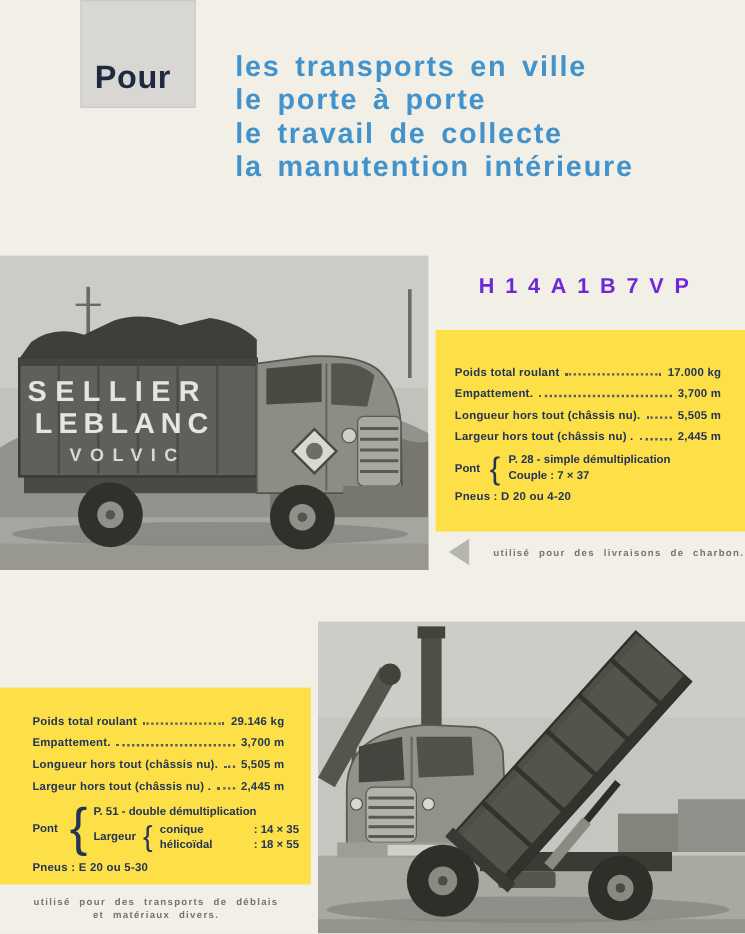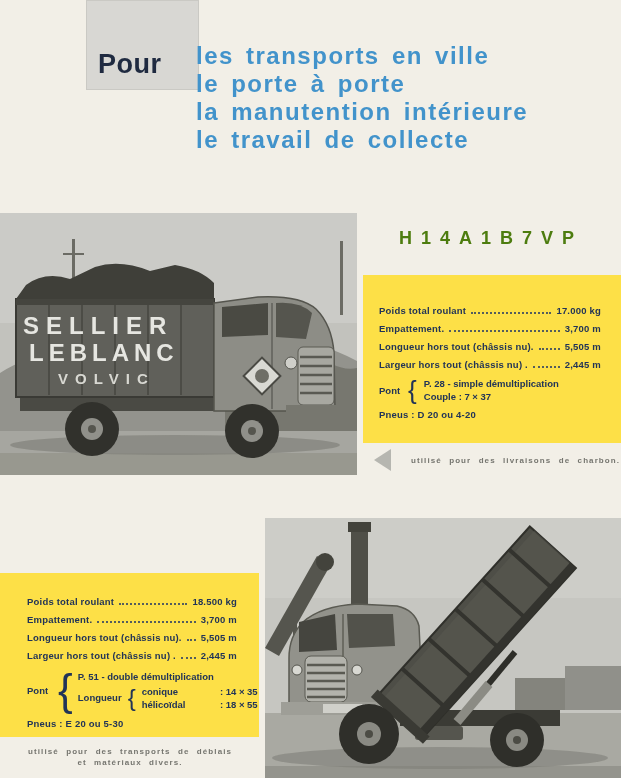--- a/index.html
+++ b/index.html
@@ -3,34 +3,34 @@
 <meta charset="utf-8">
 <style>
   html,body { margin:0; padding:0; background:#e8e6df; }
   .page {
     position:relative; width:621px; height:778px; overflow:hidden;
     background:#f2efe7;
     font-family:"Liberation Sans", sans-serif;
   }
   
   .pour-box {
-    position:absolute; left:86px; top:0; width:113px; height:90px;
+    position:absolute; left:67px; top:0; width:96px; height:90px;
     background:#d8d7d3; border:1px solid #cac9c4; box-sizing:border-box;
     display:flex; align-items:flex-end; padding:0 0 9px 11px;
   }
   .pour-text { font-size:27px; font-weight:bold; color:#1f2a40; letter-spacing:0.5px; }
   .headline { position:absolute; left:196px; top:42px; }
   .headline .hl-line {
     font-size:24px; font-weight:bold; color:#4293cb;
     line-height:28px; letter-spacing:1.5px; word-spacing:4px; white-space:nowrap;
   }
   
   .model-title {
     position:absolute; font-size:18px; font-weight:bold;
-    letter-spacing:9px; color:#4d7c0f; white-space:nowrap;
+    letter-spacing:9px; color:#6d28d9; white-space:nowrap;
   }
   .title1 { left:399px; top:228px; }
   .title2 { left:55px; top:530px; }
   
   .panel { position:absolute; background:#fde047; color:#223457; box-sizing:border-box; }
   .panel1 { left:363px; top:275px; width:258px; height:168px; padding:30px 20px 0 16px; }
   .panel2 { left:0; top:573px; width:259px; height:164px; padding:23px 22px 0 27px; }
   .spec-row { display:flex; align-items:baseline; font-size:9.5px; font-weight:bold; margin-bottom:7px; letter-spacing:0.2px; }
   .spec-leader { flex:1 1 auto; border-bottom:2px dotted #2a3d63; margin:0 5px 2px 5px; min-width:6px; opacity:.8; }
   .spec-value { white-space:nowrap; }
@@ -63,22 +63,22 @@
 
 <div class="page">
 
   <div class="pour-box">
     <span class="pour-text">Pour</span>
   </div>
 
   <div class="headline">
     <div class="hl-line">les transports en ville</div>
     <div class="hl-line">le porte à porte</div>
+    <div class="hl-line">le travail de collecte</div>
     <div class="hl-line">la manutention intérieure</div>
-    <div class="hl-line">le travail de collecte</div>
   </div>
 
   <div class="photo1">
     <svg width="357" height="262" viewBox="0 0 357 262">
       <rect width="357" height="262" fill="#c2c2bd"></rect>
       <rect width="357" height="110" fill="#cbcbc7"></rect>
       <path d="M0,160 Q50,128 110,150 Q150,132 210,150 L230,140 Q290,112 357,148 L357,262 L0,262 Z" fill="#93938d"></path>
       <path d="M225,170 Q270,125 330,150 Q345,158 357,155 L357,262 L225,262 Z" fill="#77776f"></path>
       <rect x="72" y="26" width="3" height="82" fill="#6b6b64"></rect>
       <rect x="63" y="40" width="21" height="2" fill="#6b6b64"></rect>
@@ -152,21 +152,21 @@
   <div class="caption1">
     <div class="arrow-left"></div>
     <span class="caption-text">utilisé pour des livraisons de charbon.</span>
   </div>
 
 
   <div class="panel panel2">
     <div class="spec-row">
       <span>Poids total roulant</span>
       <span class="spec-leader"></span>
-      <span class="spec-value">18.500 kg</span>
+      <span class="spec-value">29.146 kg</span>
     </div>
     <div class="spec-row">
       <span>Empattement.</span>
       <span class="spec-leader"></span>
       <span class="spec-value">3,700 m</span>
     </div>
     <div class="spec-row">
       <span>Longueur hors tout (châssis nu).</span>
       <span class="spec-leader"></span>
       <span class="spec-value">5,505 m</span>
@@ -175,21 +175,21 @@
       <span>Largeur hors tout (châssis nu) .</span>
       <span class="spec-leader"></span>
       <span class="spec-value">2,445 m</span>
     </div>
     <div class="pont2-row">
       <span>Pont</span>
       <span class="brace2">{</span>
       <div class="pont2-inner">
         <div class="pont2-line1">P. 51 - double démultiplication</div>
         <div class="couples-row">
-          <span>Longueur</span>
+          <span>Largeur</span>
           <span class="brace3">{</span>
           <div class="couples-list">
             <div class="couple-row">
               <span>conique</span>
               <span class="couple-ratio">: 14 × 35</span>
             </div>
             <div class="couple-row">
               <span>hélicoïdal</span>
               <span class="couple-ratio">: 18 × 55</span>
             </div>

